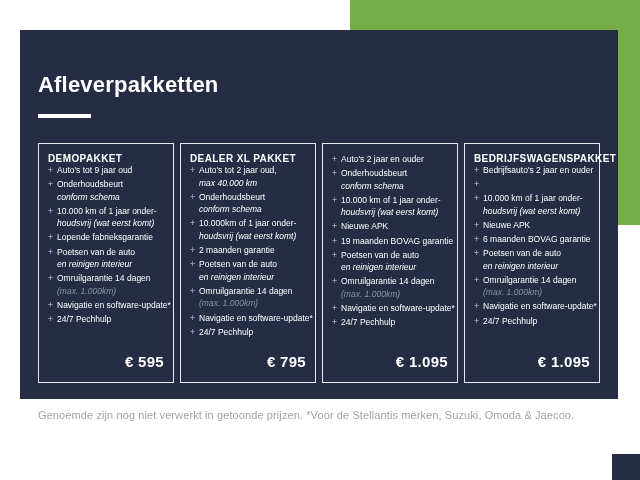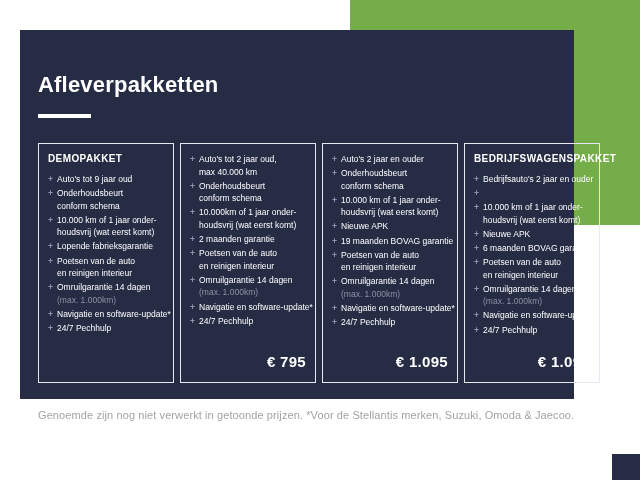--- a/index.html
+++ b/index.html
@@ -11,21 +11,21 @@
   }
   .green-block{
     position:absolute;left:350px;top:0;width:290px;height:225px;
     background:var(--green);
   }
   .corner-navy{
     position:absolute;right:0;bottom:0;width:28px;height:26px;
     background:var(--navy);
   }
   .panel{
-    position:absolute;left:20px;top:30px;width:554px;height:369px;
+    position:absolute;left:20px;top:30px;width:598px;height:369px;
     background:var(--navy);
     box-sizing:border-box;
     padding:42px 18px 0 18px;
   }
   h1.title{
     margin:0;color:#fff;font-size:22px;font-weight:bold;letter-spacing:.2px;
   }
   .title-underline{
     width:53px;height:4px;background:#fff;margin-top:16px;
   }
@@ -34,31 +34,31 @@
     display:flex;gap:6px;
   }
   .card{
     flex:1 1 0;min-width:0;box-sizing:border-box;
     border:1px solid #e7e9f2;
     padding:9px 9px 10px 9px;
     display:flex;flex-direction:column;
   }
   .card-title{
     color:#fff;font-weight:bold;font-size:10px;letter-spacing:.4px;
-    margin-bottom:9px;white-space:nowrap;
+    margin-bottom:0;white-space:nowrap;
   }
   .item{margin-bottom:1.5px;}
   .line{
     display:flex;align-items:flex-start;
     font-size:8.5px;line-height:12.6px;color:#fff;white-space:nowrap;
   }
   .plus{
     width:9px;flex:none;color:#8c94a8;font-weight:bold;
   }
-  .line.cont .text{padding-left:9px;}
+  .line.cont .text{padding-left:9px;font-style:italic;}
   .line.muted .text{color:#8a92a6;}
   .price{
     margin-top:auto;padding-bottom:2px;
     text-align:right;color:#fff;font-weight:bold;font-size:15px;letter-spacing:.3px;
   }
   .footnote{
     position:absolute;left:38px;top:409px;
     font-size:11px;color:#a3a3a3;letter-spacing:.1px;
   }
 </style>
@@ -128,23 +128,25 @@
               <span class="text">Navigatie en software-update*</span>
             </div>
           </div>
           <div class="item">
             <div class="line">
               <span class="plus">+</span>
               <span class="text">24/7 Pechhulp</span>
             </div>
           </div>
         </div>
+    <div class="price">€ 595</div>
   </div>
 
   <div class="card">
+    <div class="card-title">DEALER XL PAKKET</div>
     <div class="card-items">
           <div class="item">
             <div class="line">
               <span class="plus">+</span>
               <span class="text">Auto's tot 2 jaar oud,</span>
             </div>
             <div class="line cont">
               <span class="text">max 40.000 km</span>
             </div>
           </div>

